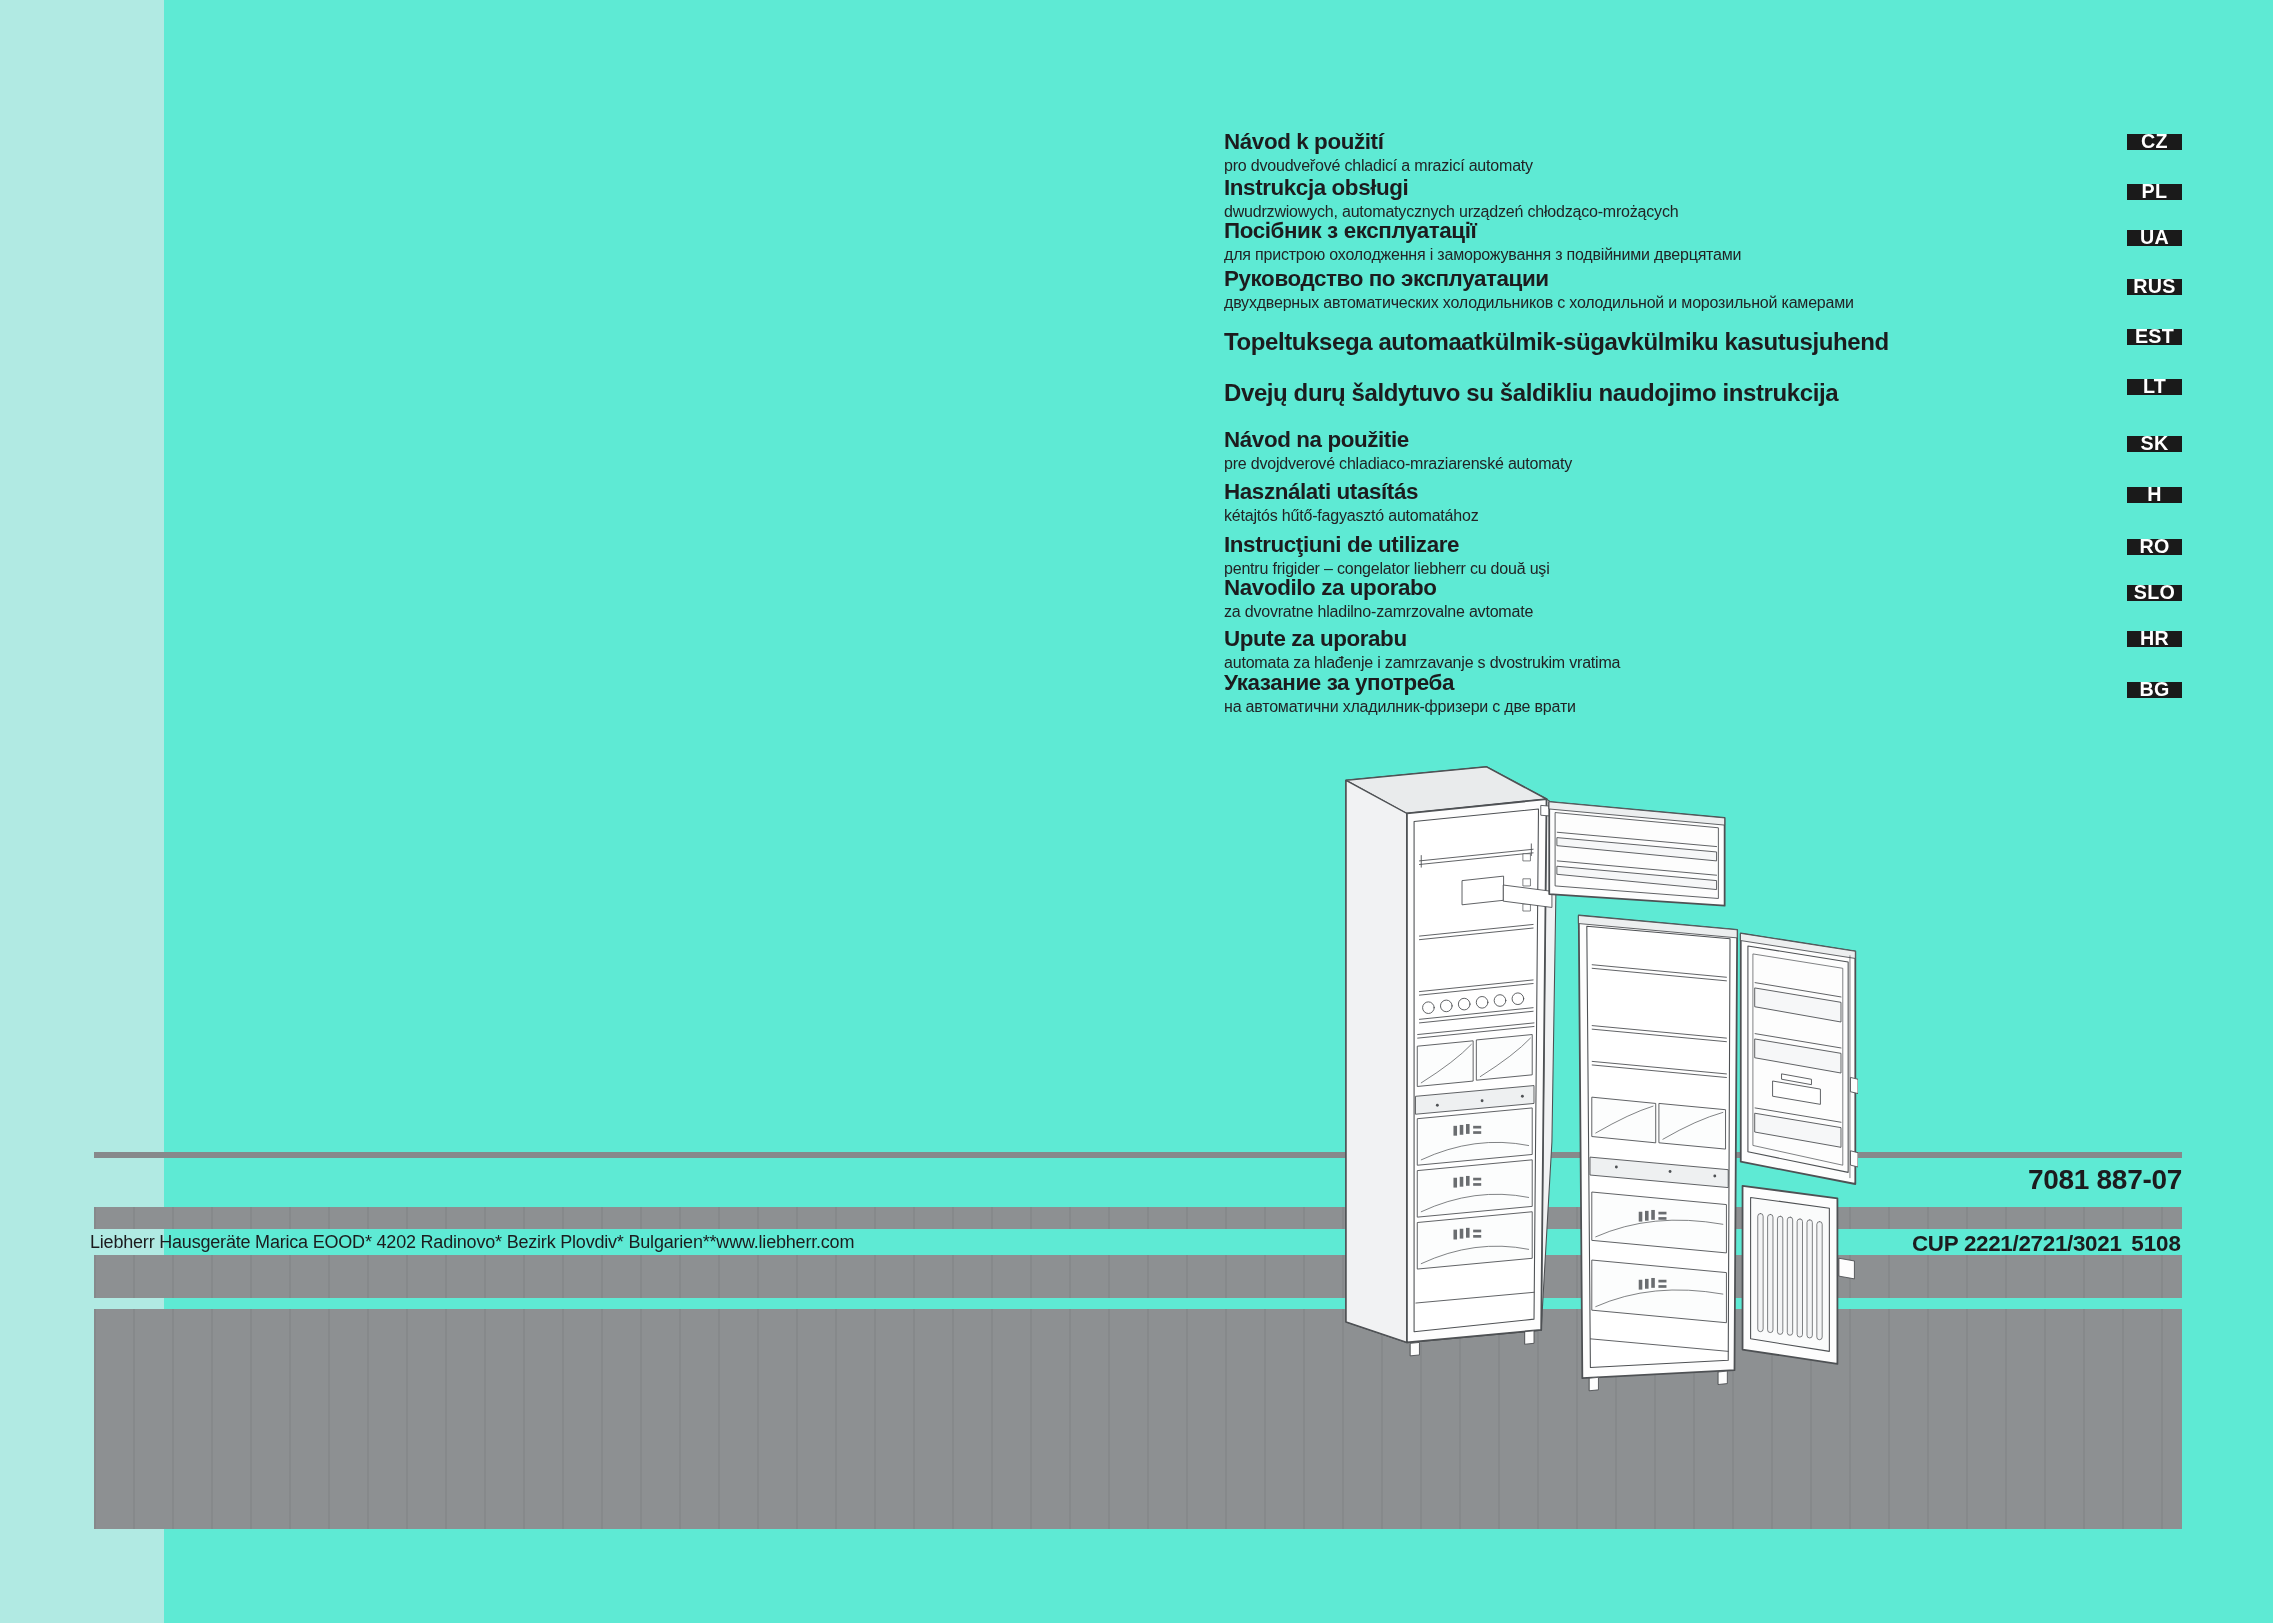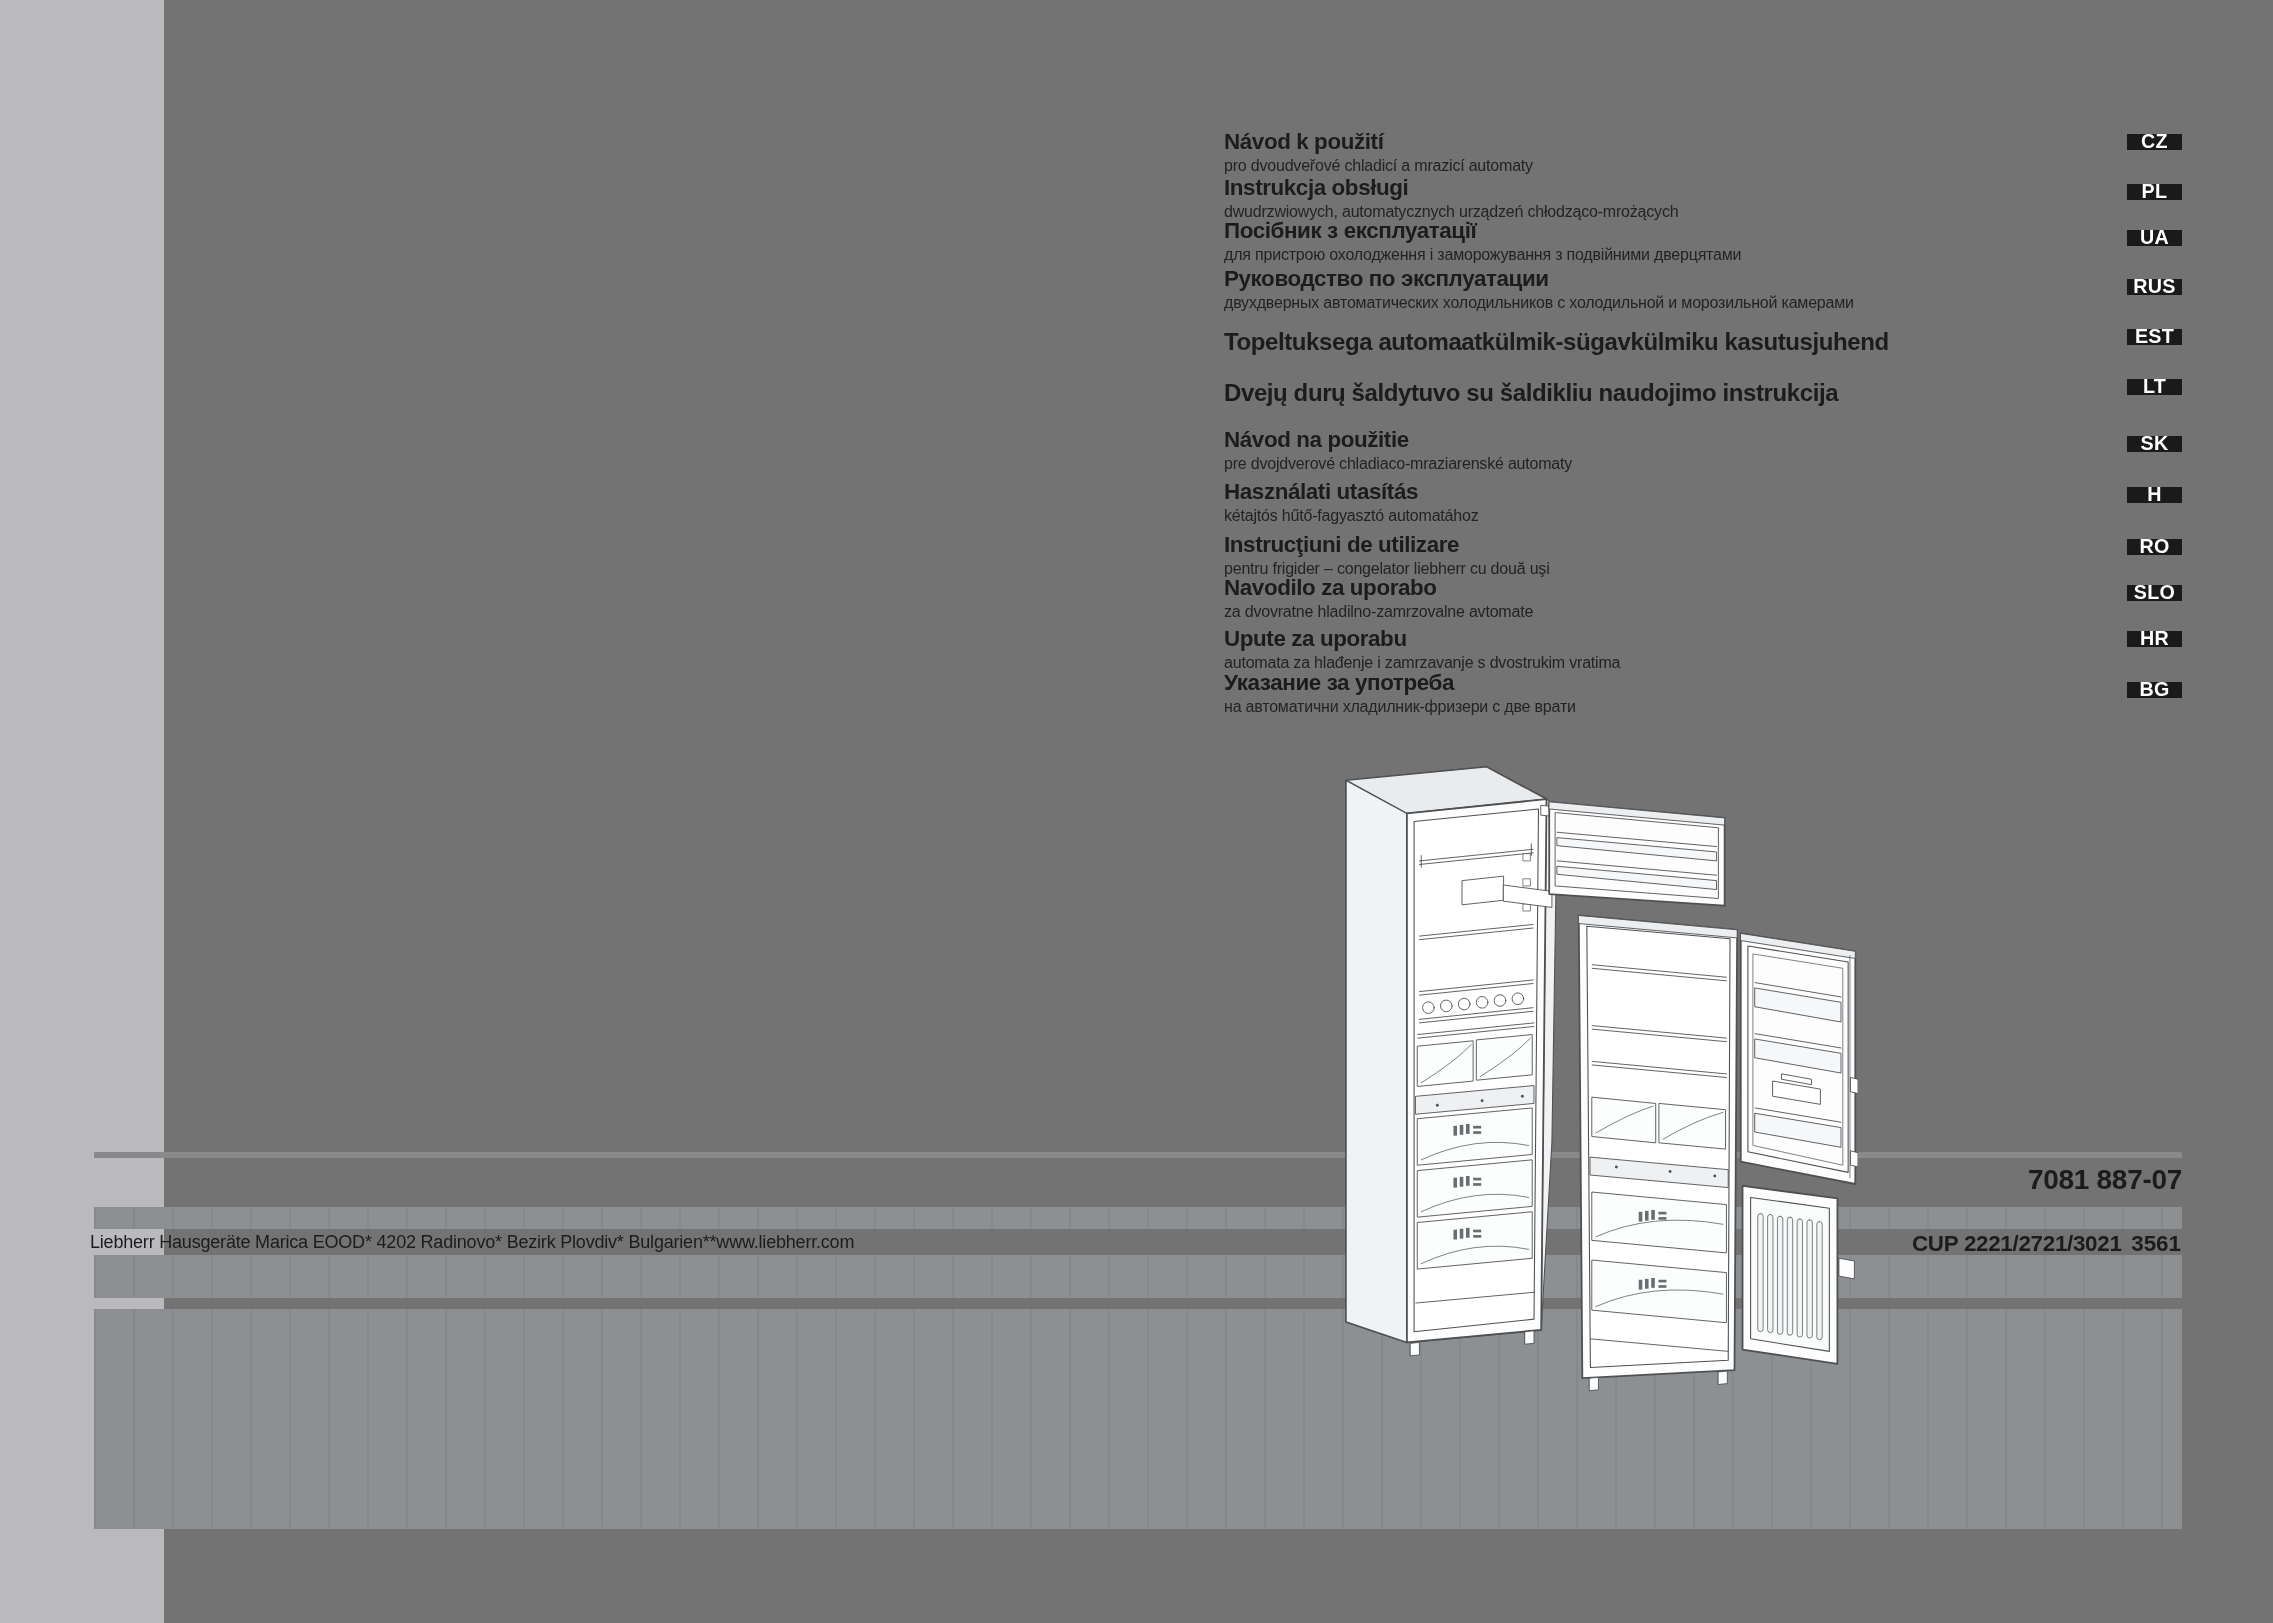--- a/index.html
+++ b/index.html
@@ -5,21 +5,21 @@
   html,body{margin:0;padding:0;}
   body{
     width:2274px;height:1624px;
     background:#ffffff;
     font-family:"Liberation Sans","DejaVu Sans",sans-serif;
     color:#1c1c1e;
   }
   .page{
     position:relative;
     width:2274px;height:1624px;
-    background:#737373;
+    background:#5eead4;
     overflow:hidden;
   }
   .page::before{ 
     content:"";position:absolute;left:0;top:0;width:164px;height:100%;
     background:#e9eaec;opacity:.6;
   }
 
   
   .lang-row{position:absolute;left:1224px;white-space:nowrap;}
   .lang-title{
@@ -137,21 +137,21 @@
   <div class="lang-badge" style="top:539px">RO</div>
   <div class="lang-badge" style="top:585px">SLO</div>
   <div class="lang-badge" style="top:631px">HR</div>
   <div class="lang-badge" style="top:682px">BG</div>
 
   <div class="bar bar-thin"></div>
   <div class="doc-number">7081 887-07</div>
   <div class="bar bar-mid"></div>
   <div class="footer-address">Liebherr Hausgeräte Marica EOOD* 4202 Radinovo* Bezirk Plovdiv* Bulgarien**www.liebherr.com</div>
   <div class="model-line">CUP 2221/2721/3021</div>
-  <div class="service-number">3561</div>
+  <div class="service-number">5108</div>
   <div class="bar bar-low"></div>
   <div class="bar bar-big"></div>
 
   <svg class="illustration" width="537" height="640" viewBox="0 0 600 715">
     <g stroke="#4e5154" stroke-linejoin="round" stroke-linecap="round" fill="none">
 
       <g>
         <path d="M28,16 L185,1 L252,37 L246,630 L96,644 L28,621 Z" fill="#fdfdfd" stroke-width="2"></path>
         <path d="M252,37 L264,45 L258,420 L246,630 Z" fill="#f1f2f3" stroke-width="1.2"></path>
         <path d="M28,16 L185,1 L252,37 L96,53 Z" fill="#e9ebec" stroke-width="1.5"></path>

